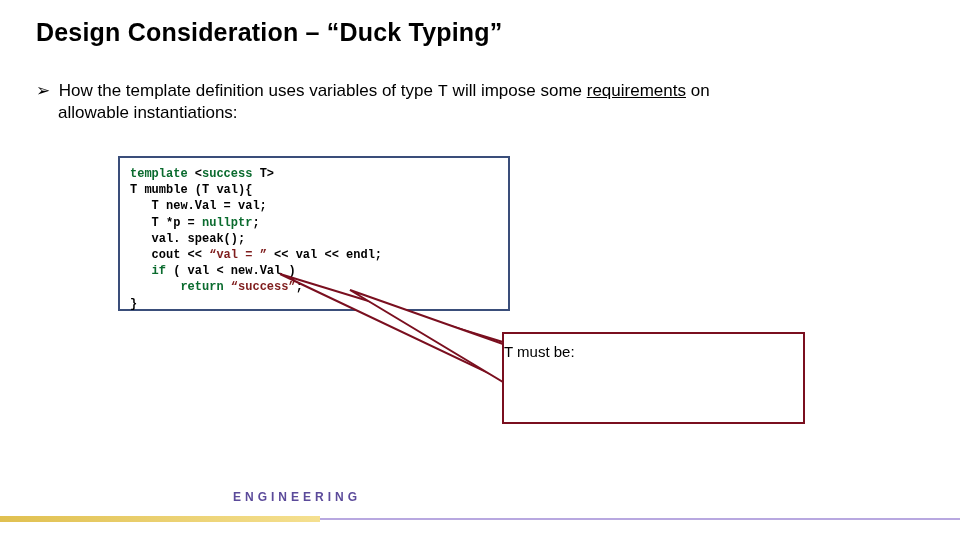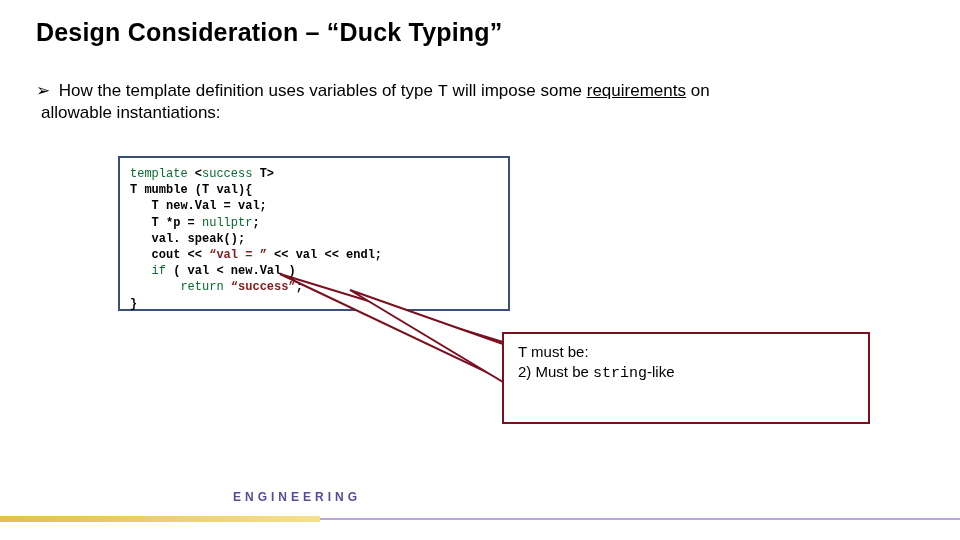--- a/index.html
+++ b/index.html
@@ -4,27 +4,27 @@
 <style>
   * { box-sizing: border-box; margin: 0; padding: 0; }
   html, body { width: 960px; height: 540px; font-family: Arial, Helvetica, sans-serif; background: #fff; color: #000; overflow: hidden; }
   .slide { position: relative; width: 960px; height: 540px; }
   .title { position: absolute; top: 18px; left: 36px; font-size: 25px; font-weight: 700; letter-spacing: 0.2px; }
   .bullet-row { position: absolute; top: 80px; left: 36px; right: 36px; font-size: 17px; line-height: 1.35; }
   .bullet-marker { display: inline-block; width: 18px; color: #000; }
   .bullet-text { display: inline; }
   .bullet-text .mono { font-family: "Courier New", monospace; font-size: 17px; }
   .bullet-text .ul { text-decoration: underline; }
-  .bullet-cont { position: absolute; top: 103px; left: 41px; font-size: 17px; }
+  .bullet-cont { position: absolute; top: 103px; left: 58px; font-size: 17px; }
   .codebox { position: absolute; top: 156px; left: 118px; width: 392px; height: 155px; border: 2px solid #3a4e7a; background: #fff; padding: 8px 10px; }
   .codebox pre { font-family: "Courier New", monospace; font-size: 12px; line-height: 1.35; white-space: pre; }
-  .codebox pre .kw { color: #0a6b2e; font-weight: normal; }
+  .codebox pre .kw { color: #0a6b2e; font-weight: bold; }
   .codebox pre .bold { font-weight: bold; color: #000; }
   .codebox pre .str { color: #7f1d1d; font-weight: bold; }
-  .callout { position: absolute; top: 332px; left: 502px; width: 368px; height: 92px; border: 2px solid #7a0f1f; background: #fff; padding: 8px 14px; font-size: 15px; line-height: 1.35; }
+  .callout { position: absolute; top: 332px; left: 502px; width: 303px; height: 92px; border: 2px solid #7a0f1f; background: #fff; padding: 8px 0; font-size: 15px; line-height: 1.35; }
   .callout .mono { font-family: "Courier New", monospace; }
   .svg-overlay { position: absolute; top: 0; left: 0; width: 960px; height: 540px; pointer-events: none; }
   .logo { position: absolute; left: 233px; bottom: 36px; width: 300px; }
   .logo .wat { font-size: 28px; font-weight: 900; letter-spacing: 1px; color: #000; line-height: 0.95; }
   .logo .wat .crest { display: inline-block; width: 28px; height: 24px; vertical-align: -2px; margin: 0 2px; }
   .logo .eng { font-size: 12px; font-weight: 700; letter-spacing: 4px; color: #5b4a9a; margin-top: -2px; }
   .footer-line { position: absolute; left: 0; right: 0; bottom: 20px; height: 2px; background: #b8a8e0; }
   .footer-gold { position: absolute; left: 0; bottom: 18px; width: 320px; height: 6px; background: linear-gradient(to right, #e0c050, #f5e090); }
 </style>
 </head>
@@ -53,21 +53,20 @@
 <span class="bold">}</span></pre>
   </div>
 
   <svg class="svg-overlay" viewBox="0 0 960 540">
     <polygon points="280,274 503,342 503,380" fill="#fff" stroke="#7a0f1f" stroke-width="2"></polygon>
     <polygon points="350,290 503,344 503,382" fill="#fff" stroke="#7a0f1f" stroke-width="2"></polygon>
   </svg>
 
   <div class="callout">
     <div>T must be:</div>
-    <div><span>2) Must be </span><span class="mono">string</span><span>-like</span></div>
   </div>
 
   <div class="logo">
     <div class="eng">ENGINEERING</div>
   </div>
 
   <div class="footer-line"></div>
   <div class="footer-gold"></div>
 </div>
 

